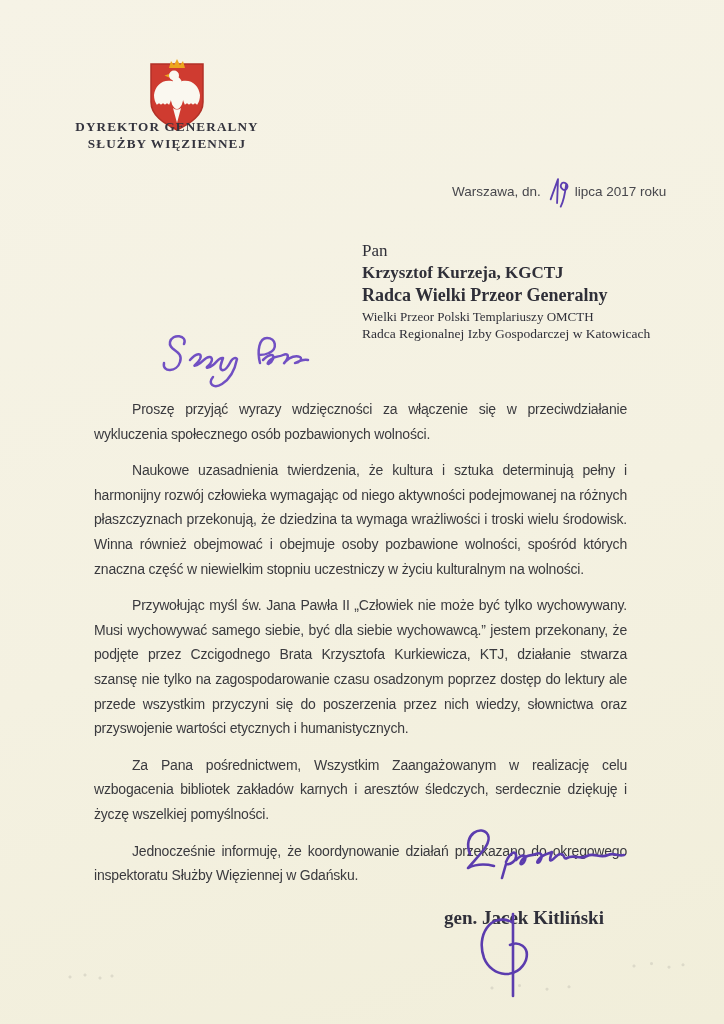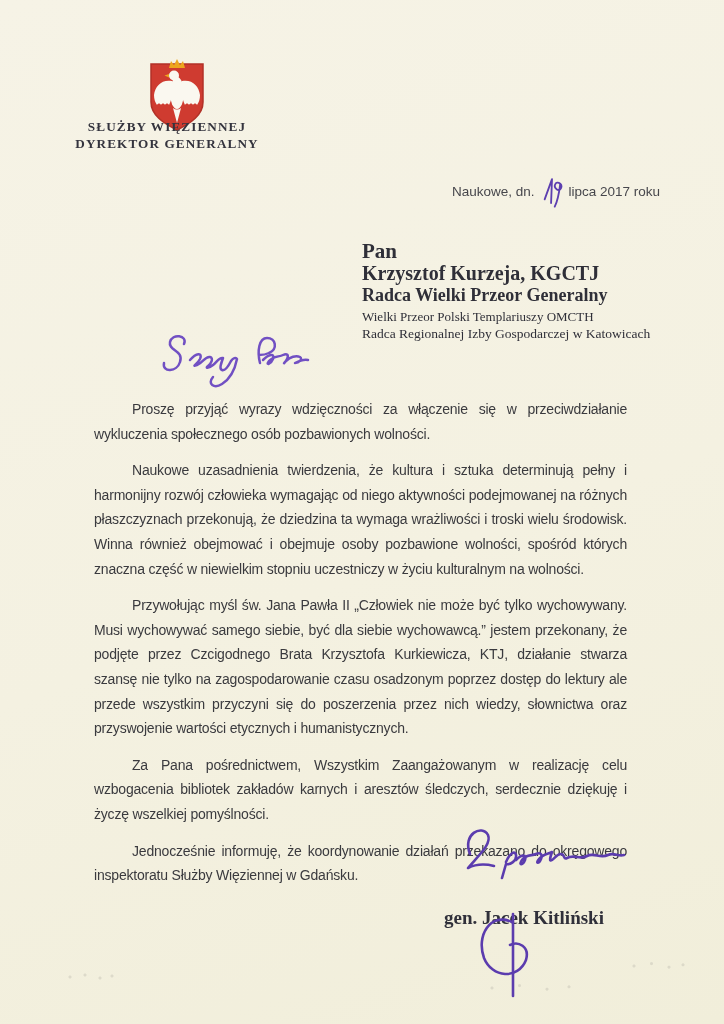--- a/index.html
+++ b/index.html
@@ -17,22 +17,22 @@
     letter-spacing:1.1px;color:#34343e;line-height:16.5px;
   }
   
   .dateline{
     position:absolute;left:452px;top:184px;display:flex;align-items:center;gap:6px;
     font-size:13.5px;color:#47474c;white-space:nowrap;
   }
   .hw-day{width:22px;height:34px;margin-top:-10px;margin-bottom:-10px;}
   
   .recipient{position:absolute;left:362px;top:240px;font-family:"Liberation Serif",serif;color:#2f2f38;}
-  .r-b1{font-weight:bold;font-size:21px;line-height:22px;}
-  .r-b2{font-weight:bold;font-size:20px;line-height:22px;}
+  .r-b1{font-weight:normal;font-size:17px;line-height:22px;}
+  .r-b2{font-weight:bold;font-size:17px;line-height:22px;}
   .r-b3{font-weight:bold;font-size:18px;line-height:23px;}
   .r-r4{font-size:13px;line-height:19px;}
   .r-r5{font-size:13.5px;line-height:16px;}
   
   .hw-greeting{position:absolute;left:156px;top:332px;width:205px;height:58px;}
   .hw-closing{position:absolute;left:444px;top:822px;width:185px;height:58px;}
   .hw-paraph{position:absolute;left:472px;top:904px;width:80px;height:98px;}
   .ink{fill:none;stroke:#5b3cae;stroke-width:2.6;stroke-linecap:round;stroke-linejoin:round;}
   .ink-light{fill:none;stroke:#7150c3;stroke-width:2.5;stroke-linecap:round;stroke-linejoin:round;}
   .ink-thin{fill:none;stroke:#5d3fb0;stroke-width:2;stroke-linecap:round;stroke-linejoin:round;}
@@ -71,26 +71,26 @@
     <ellipse cx="29" cy="41" rx="7" ry="16" fill="#faf8f0"></ellipse>
 
     <path d="M24,29 C14,27 7,34 6,43 C6,47 7,50 9,53 C10,51 12,51 13,53 C14,51 16,51 17,53 C18,51 20,51 21,53 C23,49 24,45 24,41 Z" fill="#faf8f0"></path>
 
     <path d="M34,29 C44,27 51,34 52,43 C52,47 51,50 49,53 C48,51 46,51 45,53 C44,51 42,51 41,53 C40,51 38,51 37,53 C35,49 34,45 34,41 Z" fill="#faf8f0"></path>
 
     <path d="M25,56 L29,71 L33,56 Q29,59 25,56 Z" fill="#faf8f0"></path>
   </svg>
 
   <div class="letterhead-title">
+    <div>DYREKTOR GENERALNY</div>
     <div>SŁUŻBY WIĘZIENNEJ</div>
-    <div>DYREKTOR GENERALNY</div>
   </div>
 
   <div class="dateline">
-    <span>Naukowe, dn.</span>
+    <span>Warszawa, dn.</span>
     <svg class="hw-day" viewBox="0 0 24 36" role="img" aria-label="19">
       <path class="ink-thin" d="M4,26 L12,4 L11,30"></path>
       <path class="ink-thin" d="M21,9 C16,5 13,12 17,15 C21,18 24,12 21,9 C20,17 19,26 15,34"></path>
     </svg>
     <span>lipca 2017 roku</span>
   </div>
 
   <div class="recipient">
     <div class="r-b1">Pan</div>
     <div class="r-b2">Krzysztof Kurzeja, KGCTJ</div>

